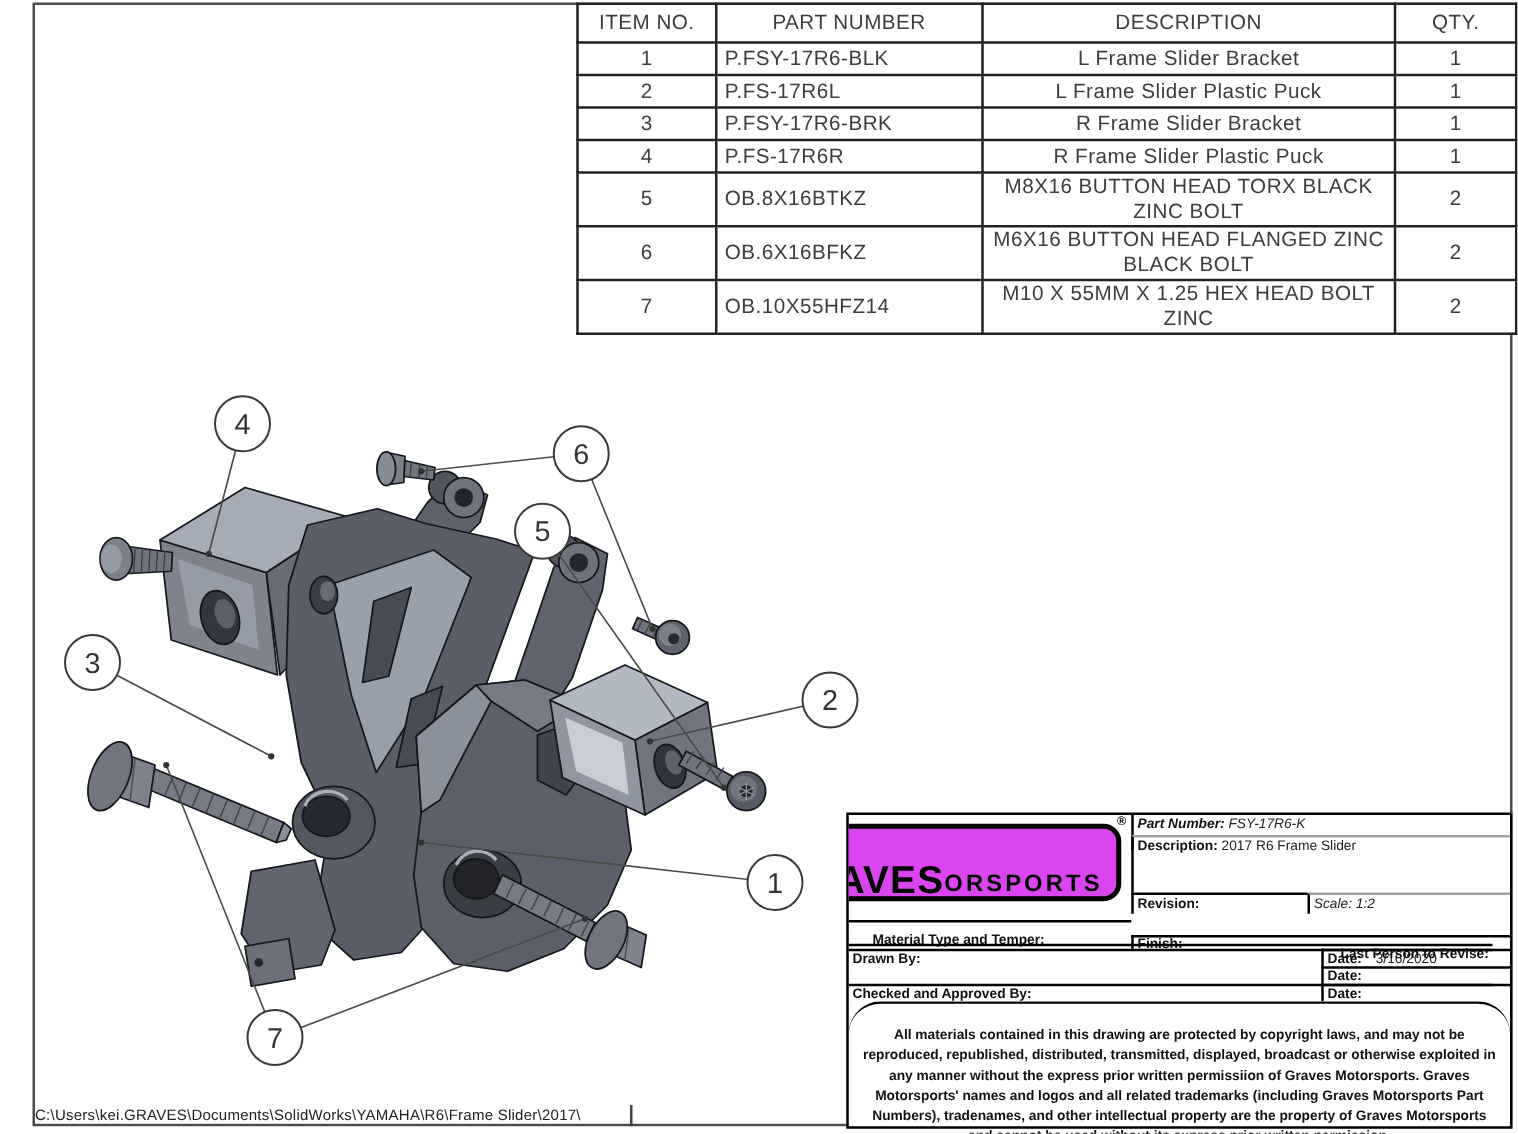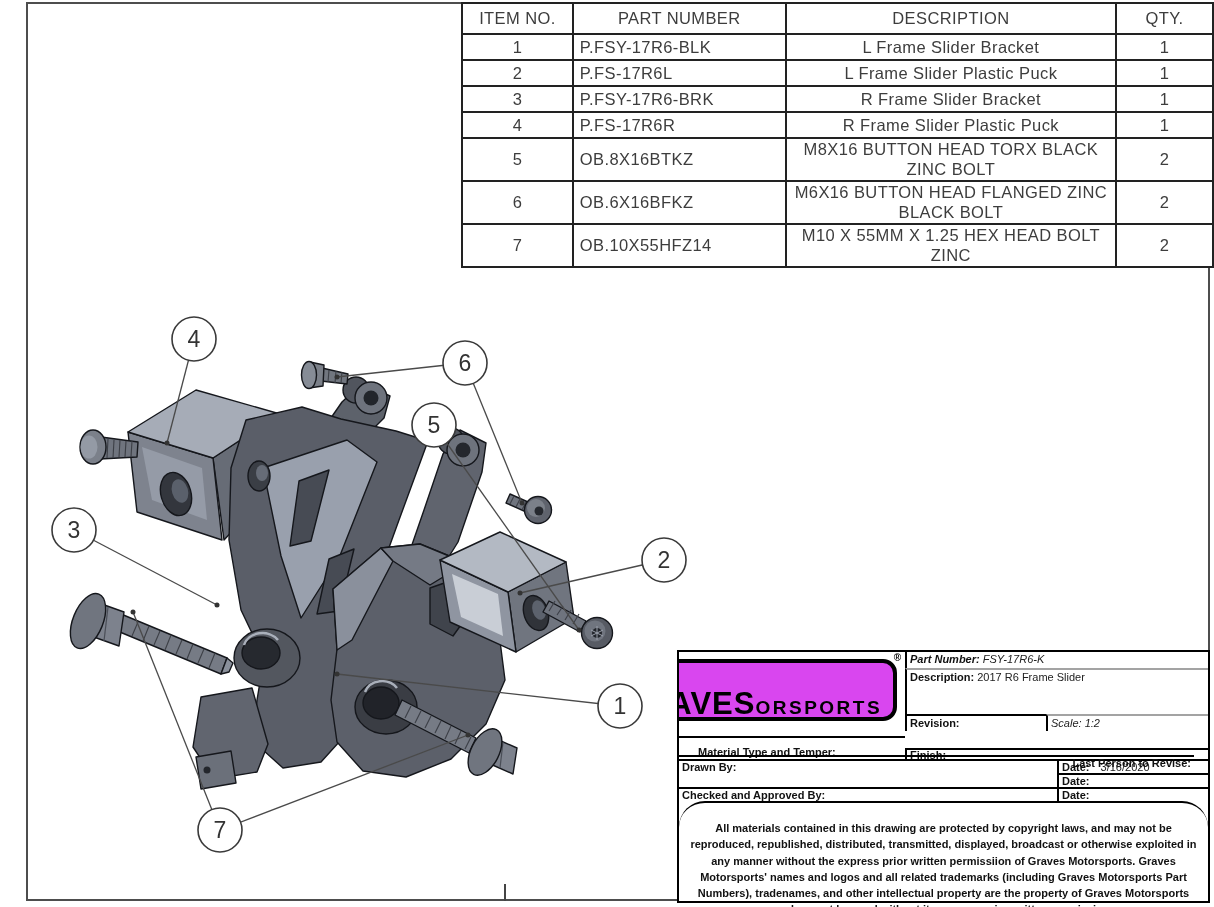--- a/index.html
+++ b/index.html
@@ -349,15 +349,16 @@
     <div class="cell row-line checked-row">
       <span class="b">Checked and Approved By:</span>
     </div>
     <div class="cell date-cell d3">
       <span class="b">Date:</span>
     </div>
 
     <div class="cell copyright-cell">All materials contained in this drawing are protected by copyright laws, and may not be reproduced, republished, distributed, transmitted, displayed, broadcast or otherwise exploited in any manner without the express prior written permissiion of Graves Motorsports. Graves Motorsports' names and logos and all related trademarks (including Graves Motorsports Part Numbers), tradenames, and other intellectual property are the property of Graves Motorsports and cannot be used without its express prior written permission.</div>
   </div>
 
+  <div class="file-path">C:\Users\kei.GRAVES\Documents\SolidWorks\YAMAHA\R6\Frame Slider\2017\</div>
   <div class="path-divider"></div>
 
 </div>
 
 </body></html>

